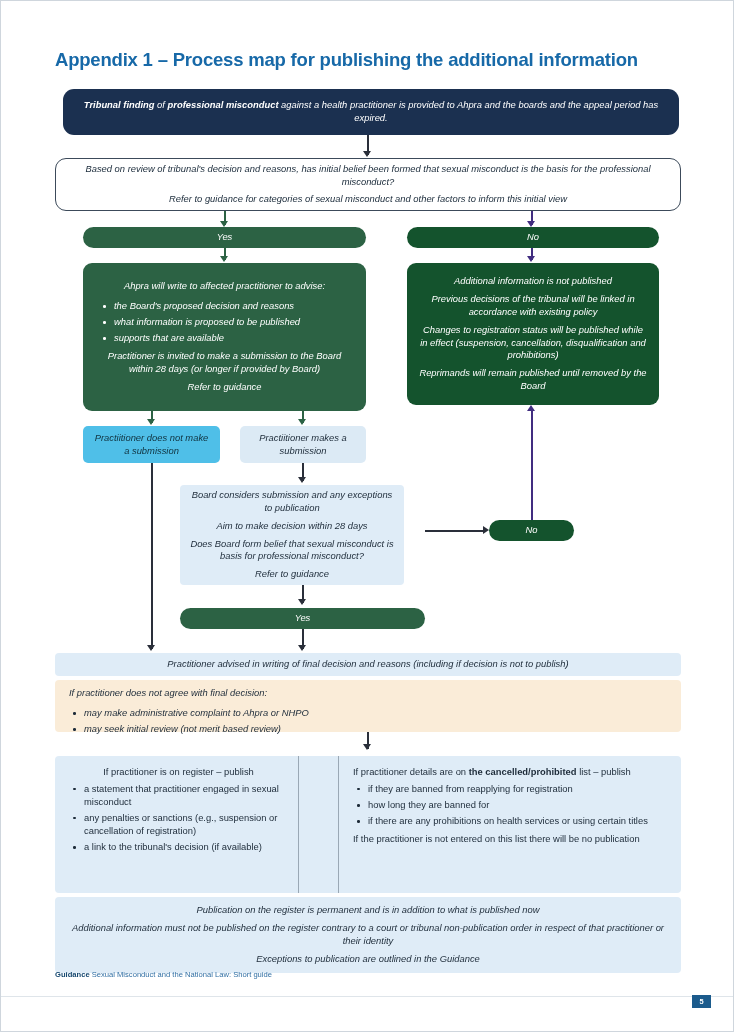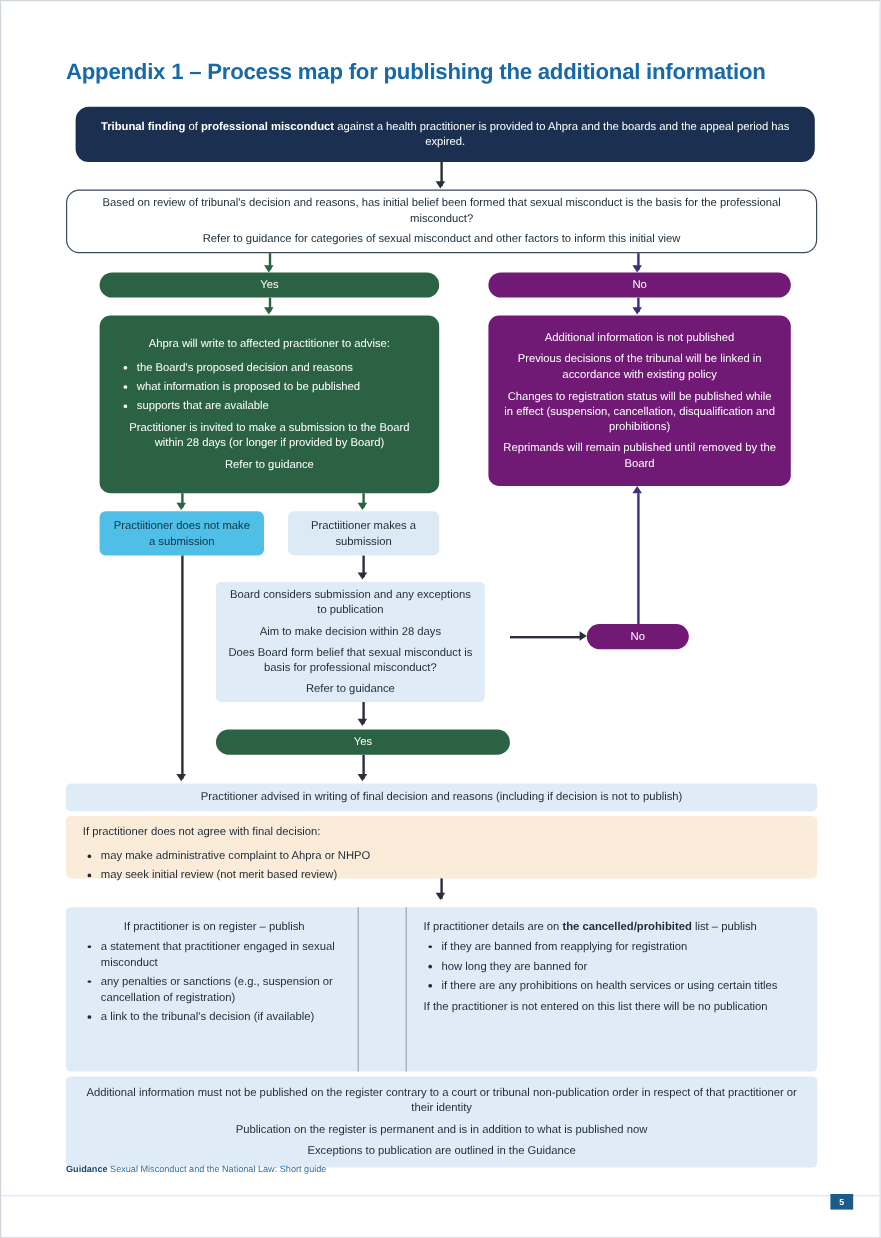--- a/index.html
+++ b/index.html
@@ -32,28 +32,29 @@
   .node {
     position: absolute;
     display: flex;
     flex-direction: column;
     justify-content: center;
     text-align: center;
     font-size: 9.4px;
     line-height: 1.38;
     border-radius: 9px;
     padding: 6px 10px;
+    font-style: italic;
   }
   .node p { margin: 0 0 5px 0; }
   .node p:last-child { margin-bottom: 0; }
 
   .navy  { background: #1b3050; color: #ffffff; border-radius: 11px; }
   .white { background: #ffffff; color: #20303f; border: 1.3px solid #3c4a5a; border-radius: 11px; }
   .green { background: #2c6244; color: #ffffff; }
-  .purple{ background: #701a75; color: #ffffff; }
+  .purple{ background: #14532d; color: #ffffff; }
   .cyan  { background: #4fbfe8; color: #10323f; border-radius: 5px; }
   .paleblue { background: #dceaf5; color: #1d2b39; border-radius: 5px; }
   .lightblue{ background: #dfecf7; color: #1d2b39; border-radius: 4px; }
   .beige { background: #faecd8; color: #1d2b39; border-radius: 4px; }
 
   .pill { border-radius: 11px; align-items: center; }
 
   
   ul.bullets {
     margin: 2px 0 5px 0;
@@ -286,22 +287,22 @@
         <li>if they are banned from reapplying for registration</li>
         <li>how long they are banned for</li>
         <li>if there are any prohibitions on health services or using certain titles</li>
       </ul>
       <div style="margin-top:3px;">If the practitioner is not entered on this list there will be no publication</div>
     </div>
   </div>
   <div class="divider-line"></div>
 
   <div class="node lightblue" style="left:54px; top:896px; width:626px; height:76px; padding:9px 14px;">
+    <p>Publication on the register is permanent and is in addition to what is published now</p>
     <p>Additional information must not be published on the register contrary to a court or tribunal non-publication order in respect of that practitioner or their identity</p>
-    <p>Publication on the register is permanent and is in addition to what is published now</p>
     <p>Exceptions to publication are outlined in the Guidance</p>
   </div>
 
   <div id="footer-rule"></div>
   <div id="footer-text"><b>Guidance</b><span> Sexual Misconduct and the National Law: Short guide</span></div>
   <div id="page-num">5</div>
 
 </div>
 
 </body></html>

